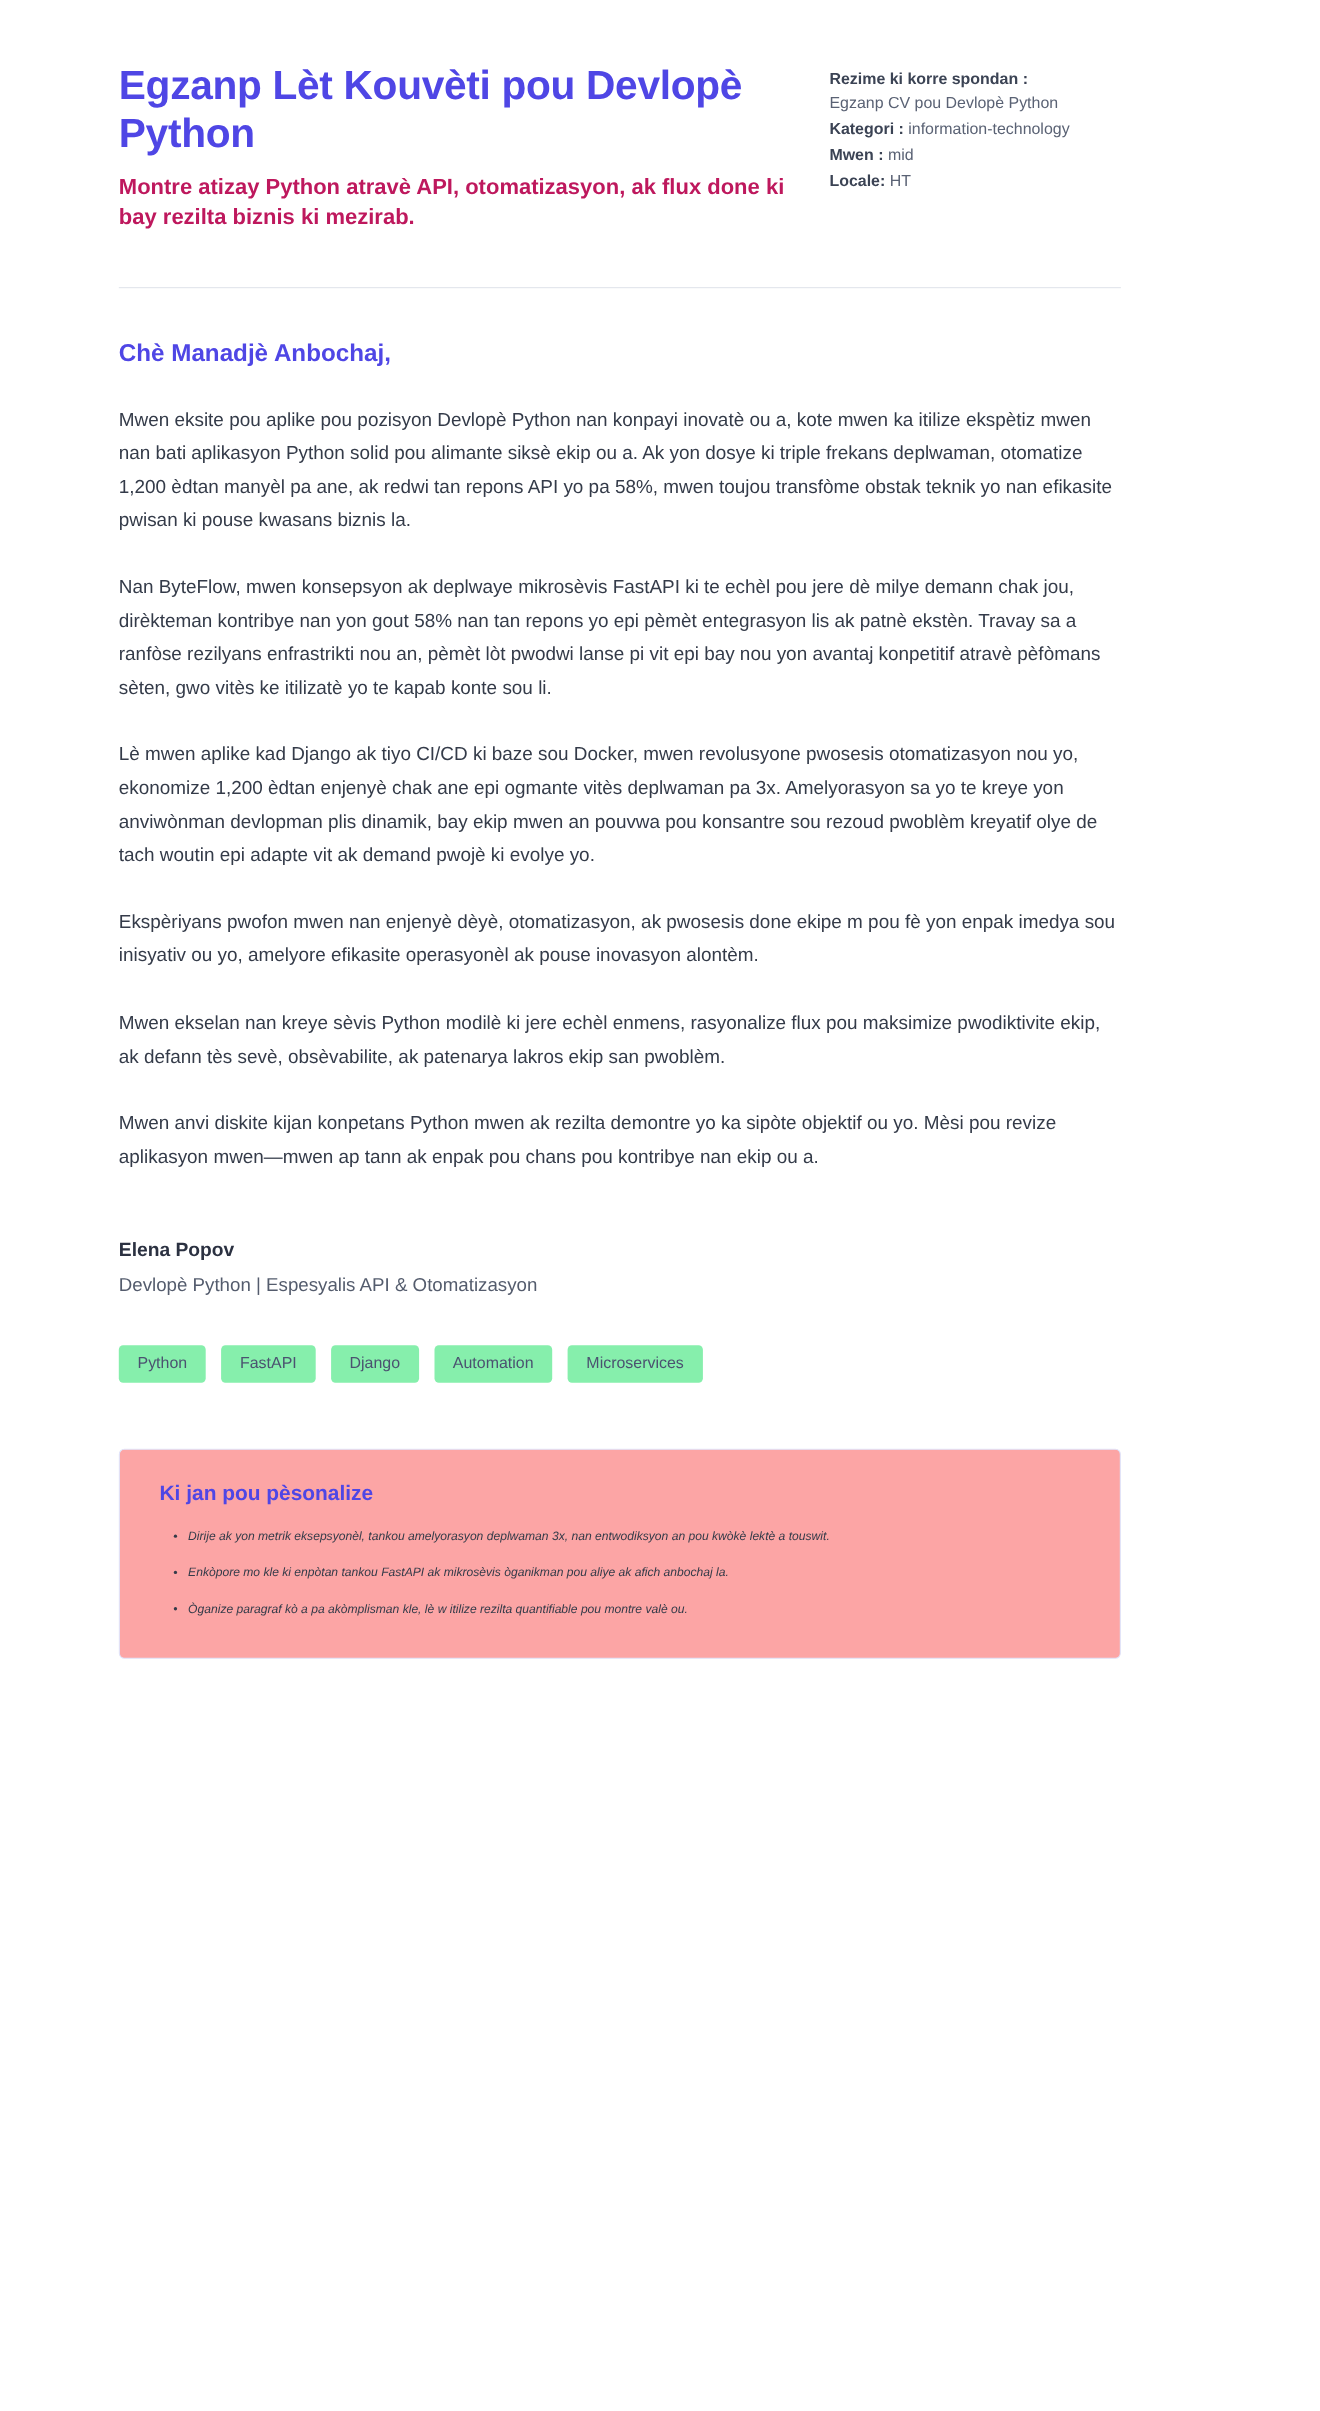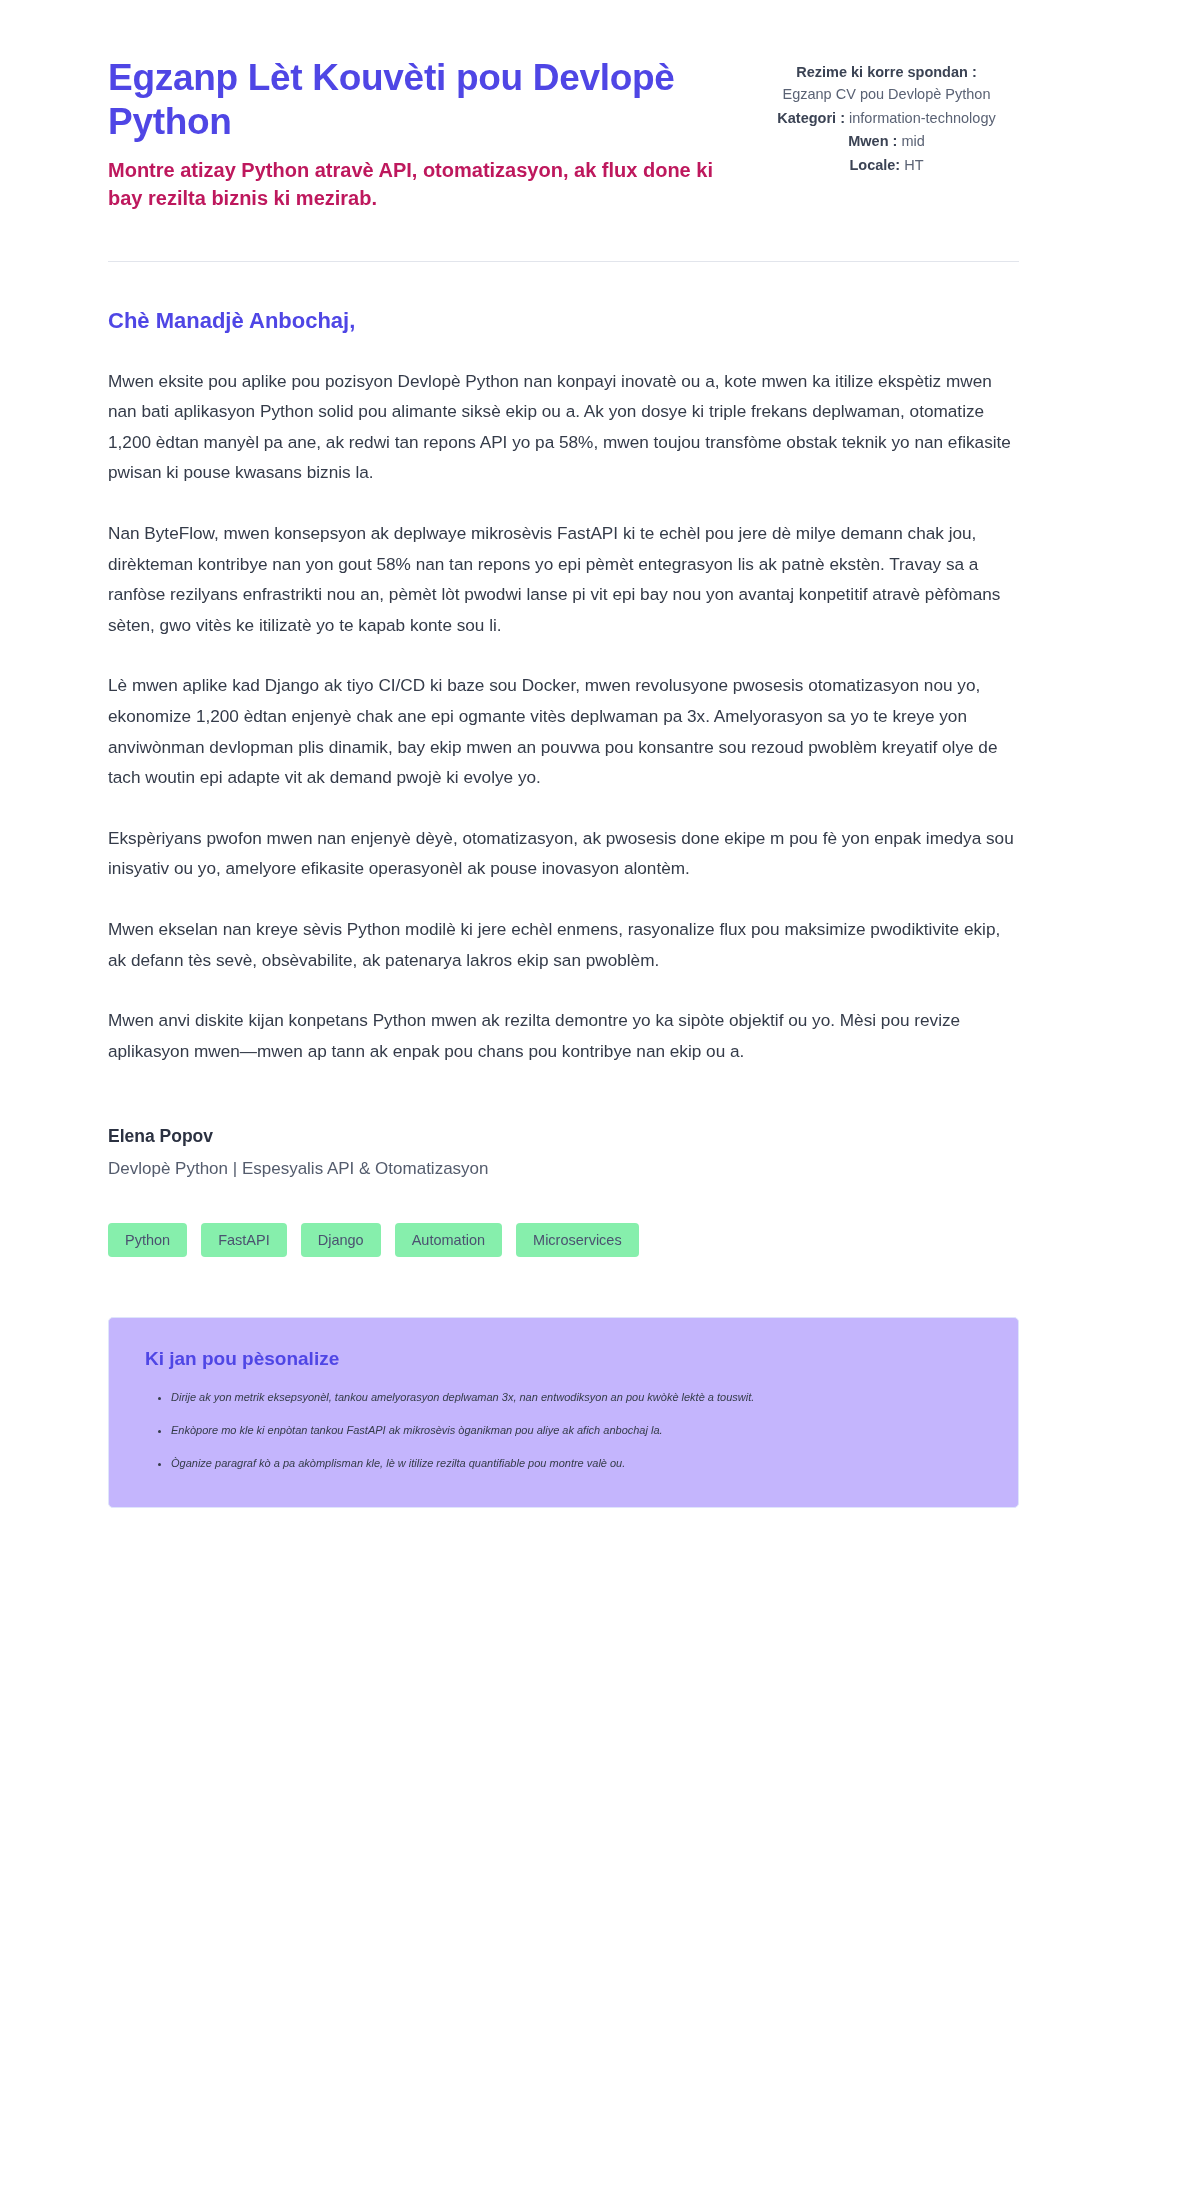--- a/index.html
+++ b/index.html
@@ -41,21 +41,21 @@
   .doc-subtitle {
     font-size: 20px;
     line-height: 1.38;
     font-weight: bold;
     color: #be185d;
     margin: 0;
   }
   .meta {
     flex: 0 0 auto;
     width: 265px;
-    text-align: center;
+    text-align: left;
     font-size: 14.5px;
     line-height: 1.5;
     color: #5a6274;
     padding-top: 6px;
   }
   .meta-row {
     margin-bottom: 2px;
   }
   .meta-label {
     font-weight: bold;
@@ -108,21 +108,21 @@
     background: #86efac;
     color: #4b5270;
     font-size: 14.5px;
     border-radius: 4px;
     padding: 9px 17px;
     white-space: nowrap;
   }
   
   .tips {
     margin-top: 60px;
-    background: #c4b5fd;
+    background: #fca5a5;
     border: 1px solid #dfe5fb;
     border-radius: 5px;
     padding: 30px 36px 34px 36px;
   }
   .tips-title {
     font-size: 19px;
     font-weight: bold;
     color: #4f46e5;
     margin: 0 0 18px 0;
   }

